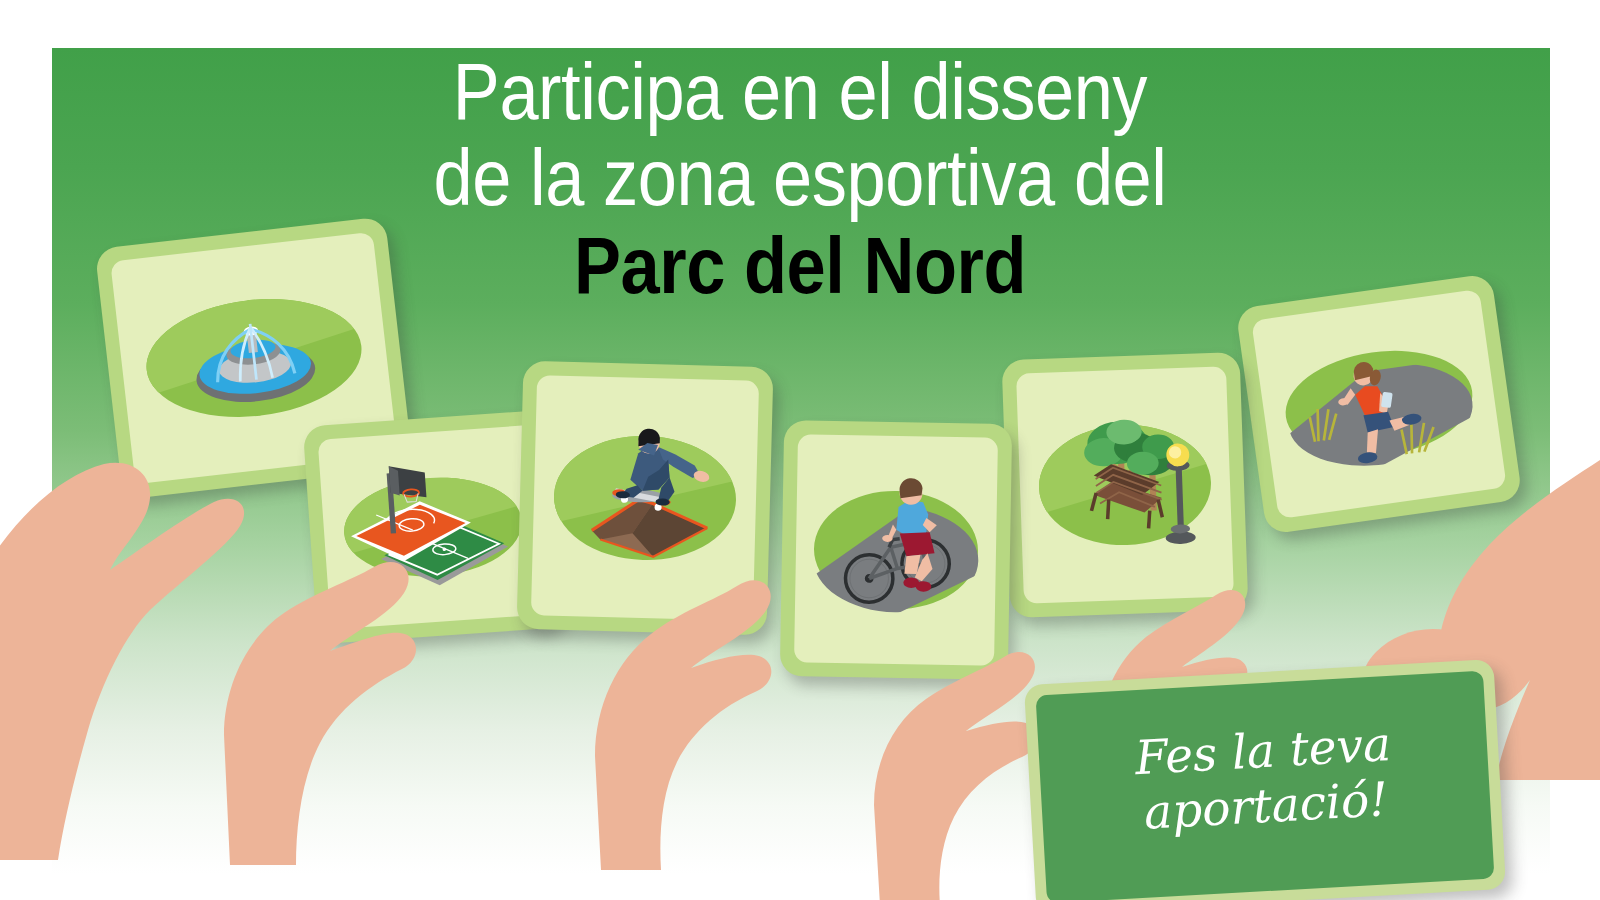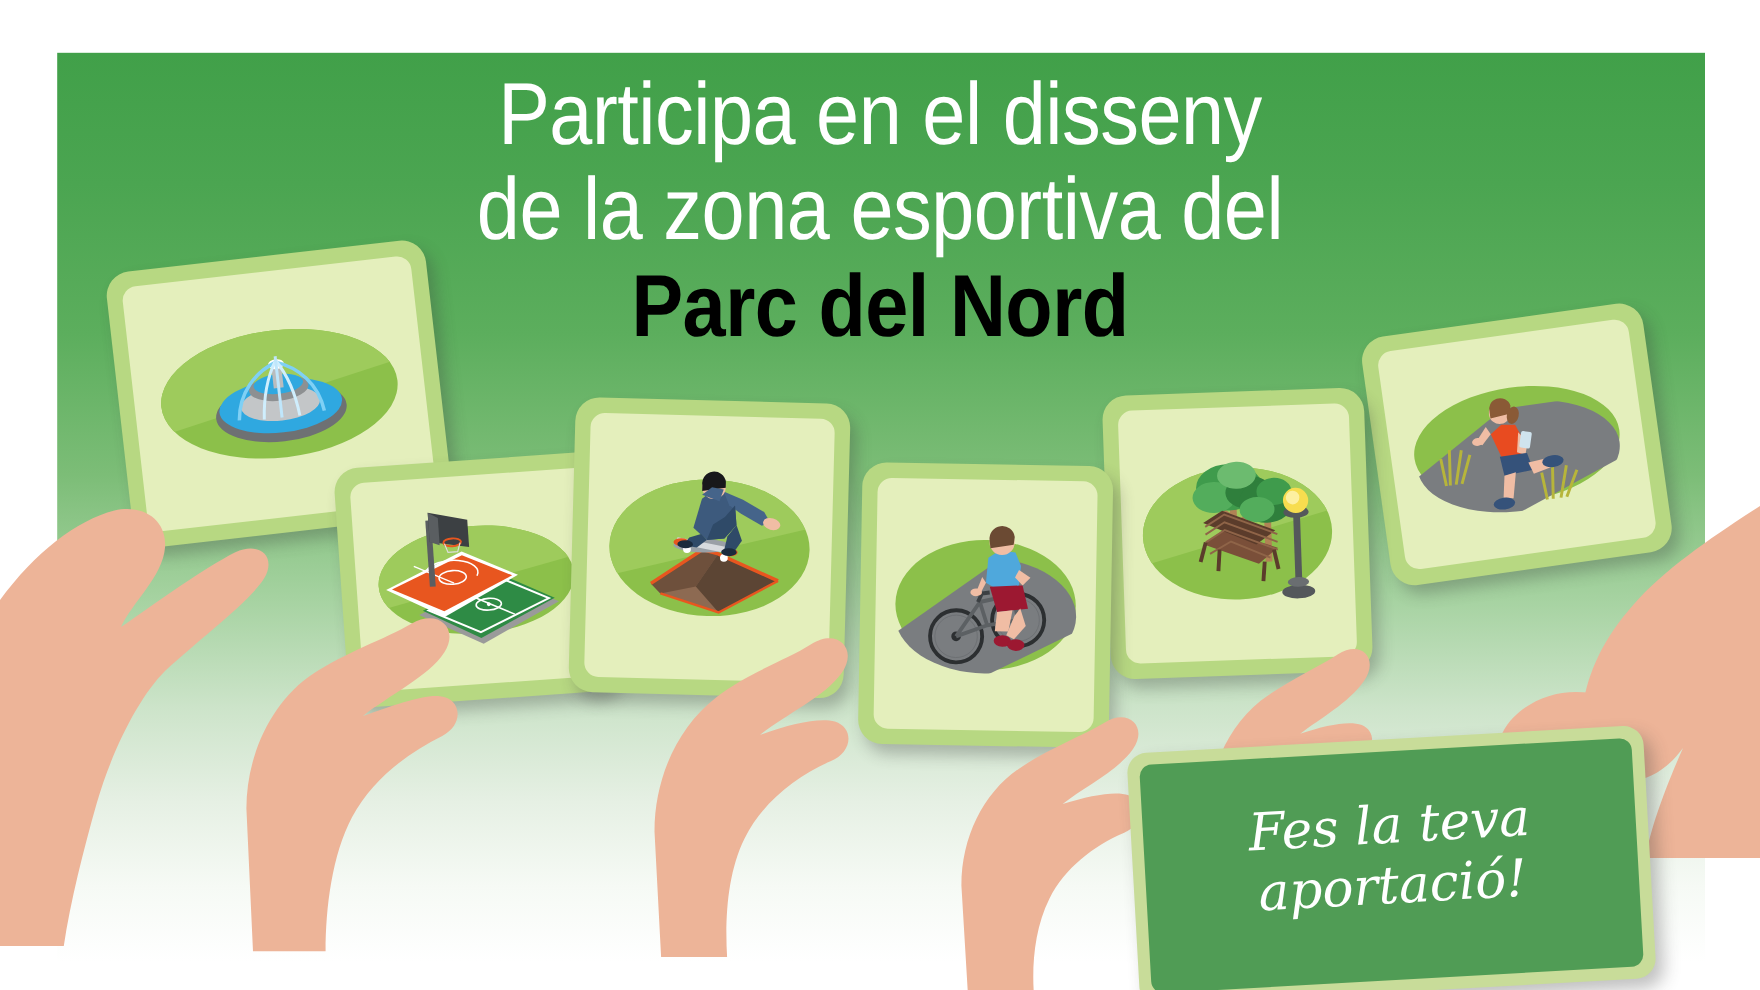--- a/index.html
+++ b/index.html
@@ -11,21 +11,21 @@
   
   .green-panel{
     position:absolute; left:52px; top:48px; width:1498px; height:852px;
     background:linear-gradient(180deg,
       #41a049 0%, #4ba551 14%, #5cae5d 30%, #7cbd77 45%,
       #a5d2a0 58%, #cde4ca 70%, #e6f0e4 80%, #f6faf5 89%, #ffffff 97%);
   }
 
   
   .headline{
-    position:absolute; left:0; top:66px; width:1600px; text-align:center;
+    position:absolute; left:0; top:54px; width:1600px; text-align:center;
     z-index:40; line-height:0.95;
   }
   .headline .l1, .headline .l2{
     display:block; color:#ffffff; font-size:80px; font-weight:400;
     letter-spacing:-0.5px; transform:scaleX(0.88); transform-origin:center;
   }
   .headline .l2{ margin-top:10px; }
   .headline .l3{
     display:block; color:#000000; font-size:80px; font-weight:700;
     margin-top:12px; letter-spacing:-0.5px;

